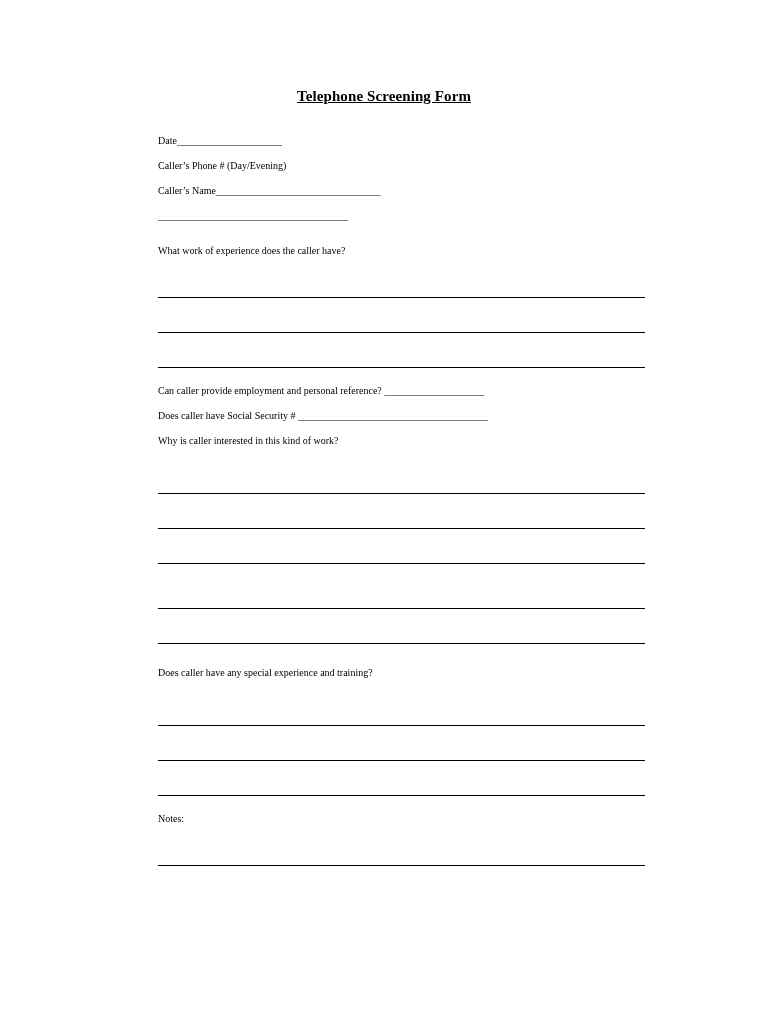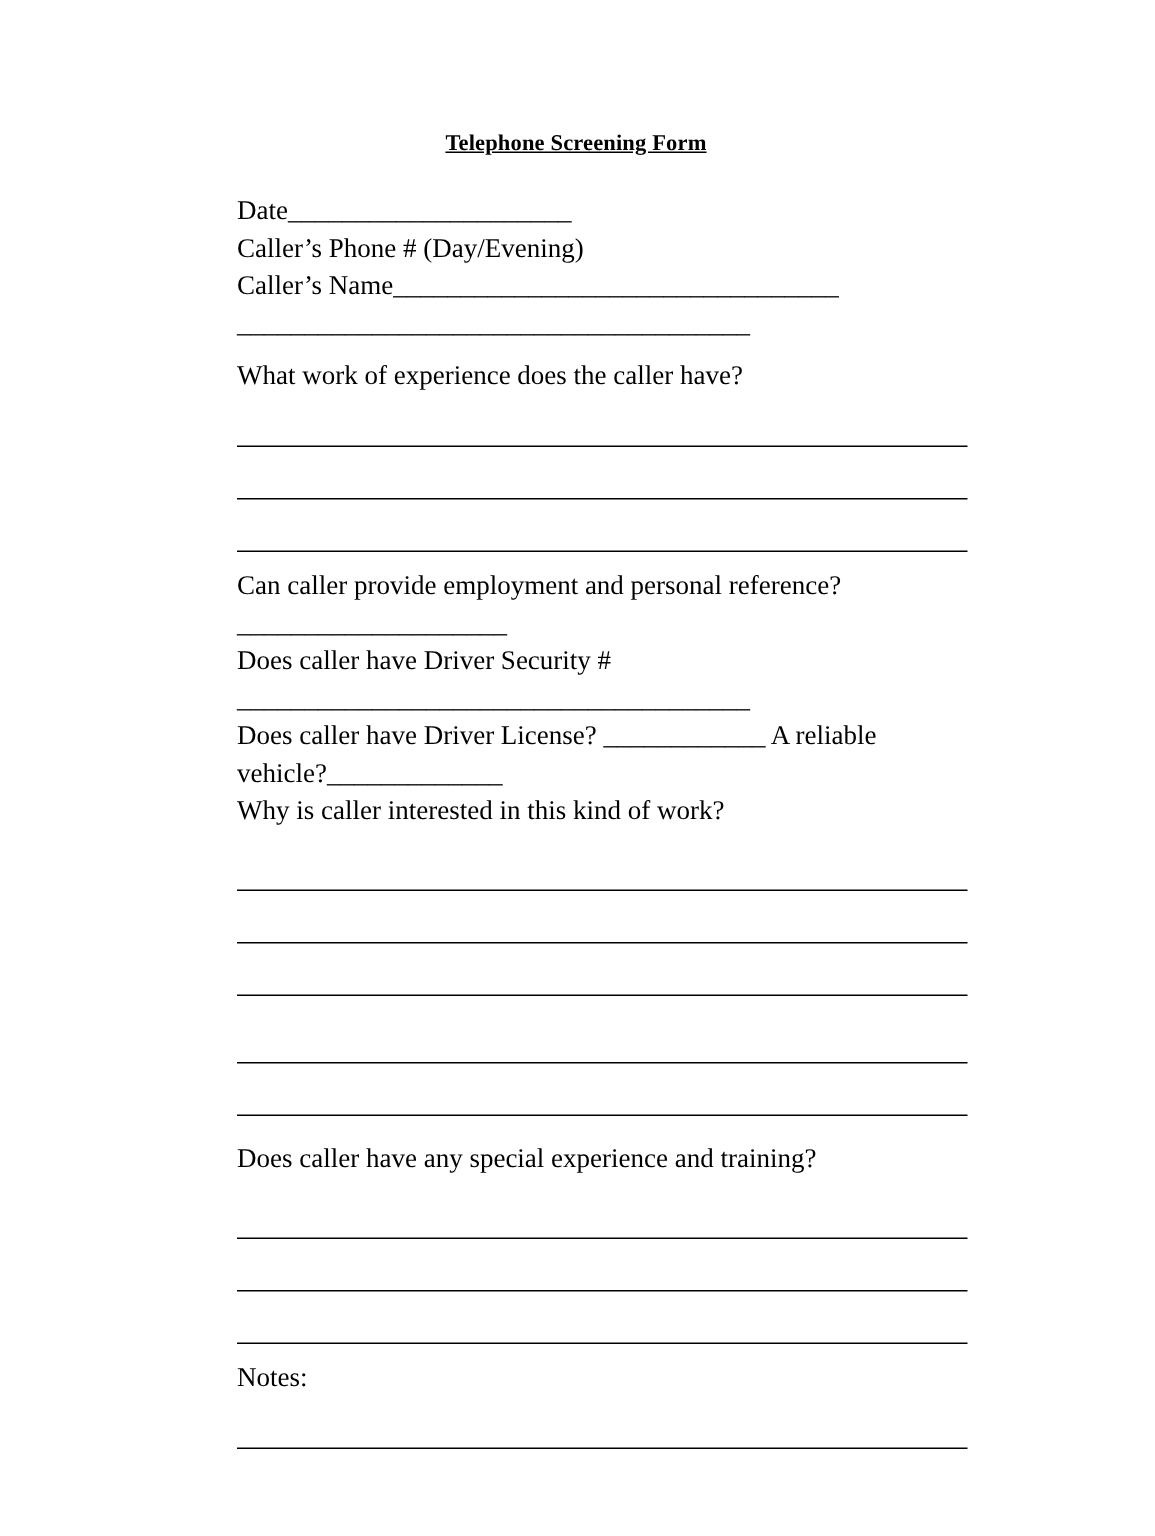--- a/index.html
+++ b/index.html
@@ -25,21 +25,21 @@
   .doc-title {
     text-align: center;
     font-weight: bold;
     text-decoration: underline;
     font-size: 15px;
     letter-spacing: 0.1px;
     margin: 0 0 23px 0;
     padding-right: 35px;
   }
   .line {
-    font-size: 18px;
+    font-size: 10px;
     line-height: 25px;
     white-space: pre-wrap;
     margin: 0;
   }
   .rule-row {
     height: 25px;
     display: flex;
     align-items: flex-end;
   }
   .rule {
@@ -75,22 +75,21 @@
       <div class="rule"></div>
     </div>
   <div class="gap-sm"></div>
   <div class="rule-row">
       <div class="rule"></div>
     </div>
 
   <div class="gap-sm"></div>
 
   <div class="line">Can caller provide employment and personal reference? ____________________</div>
-  <div class="line">Does caller have Driver Security # ______________________________________</div>
-  <div class="line">Does caller have Driver License? ____________ A reliable vehicle?_____________</div>
+  <div class="line">Does caller have Social Security # ______________________________________</div>
   <div class="line">Why is caller interested in this kind of work?</div>
 
   <div class="gap-md"></div>
   <div class="rule-row">
       <div class="rule"></div>
     </div>
   <div class="gap-sm"></div>
   <div class="rule-row">
       <div class="rule"></div>
     </div>

